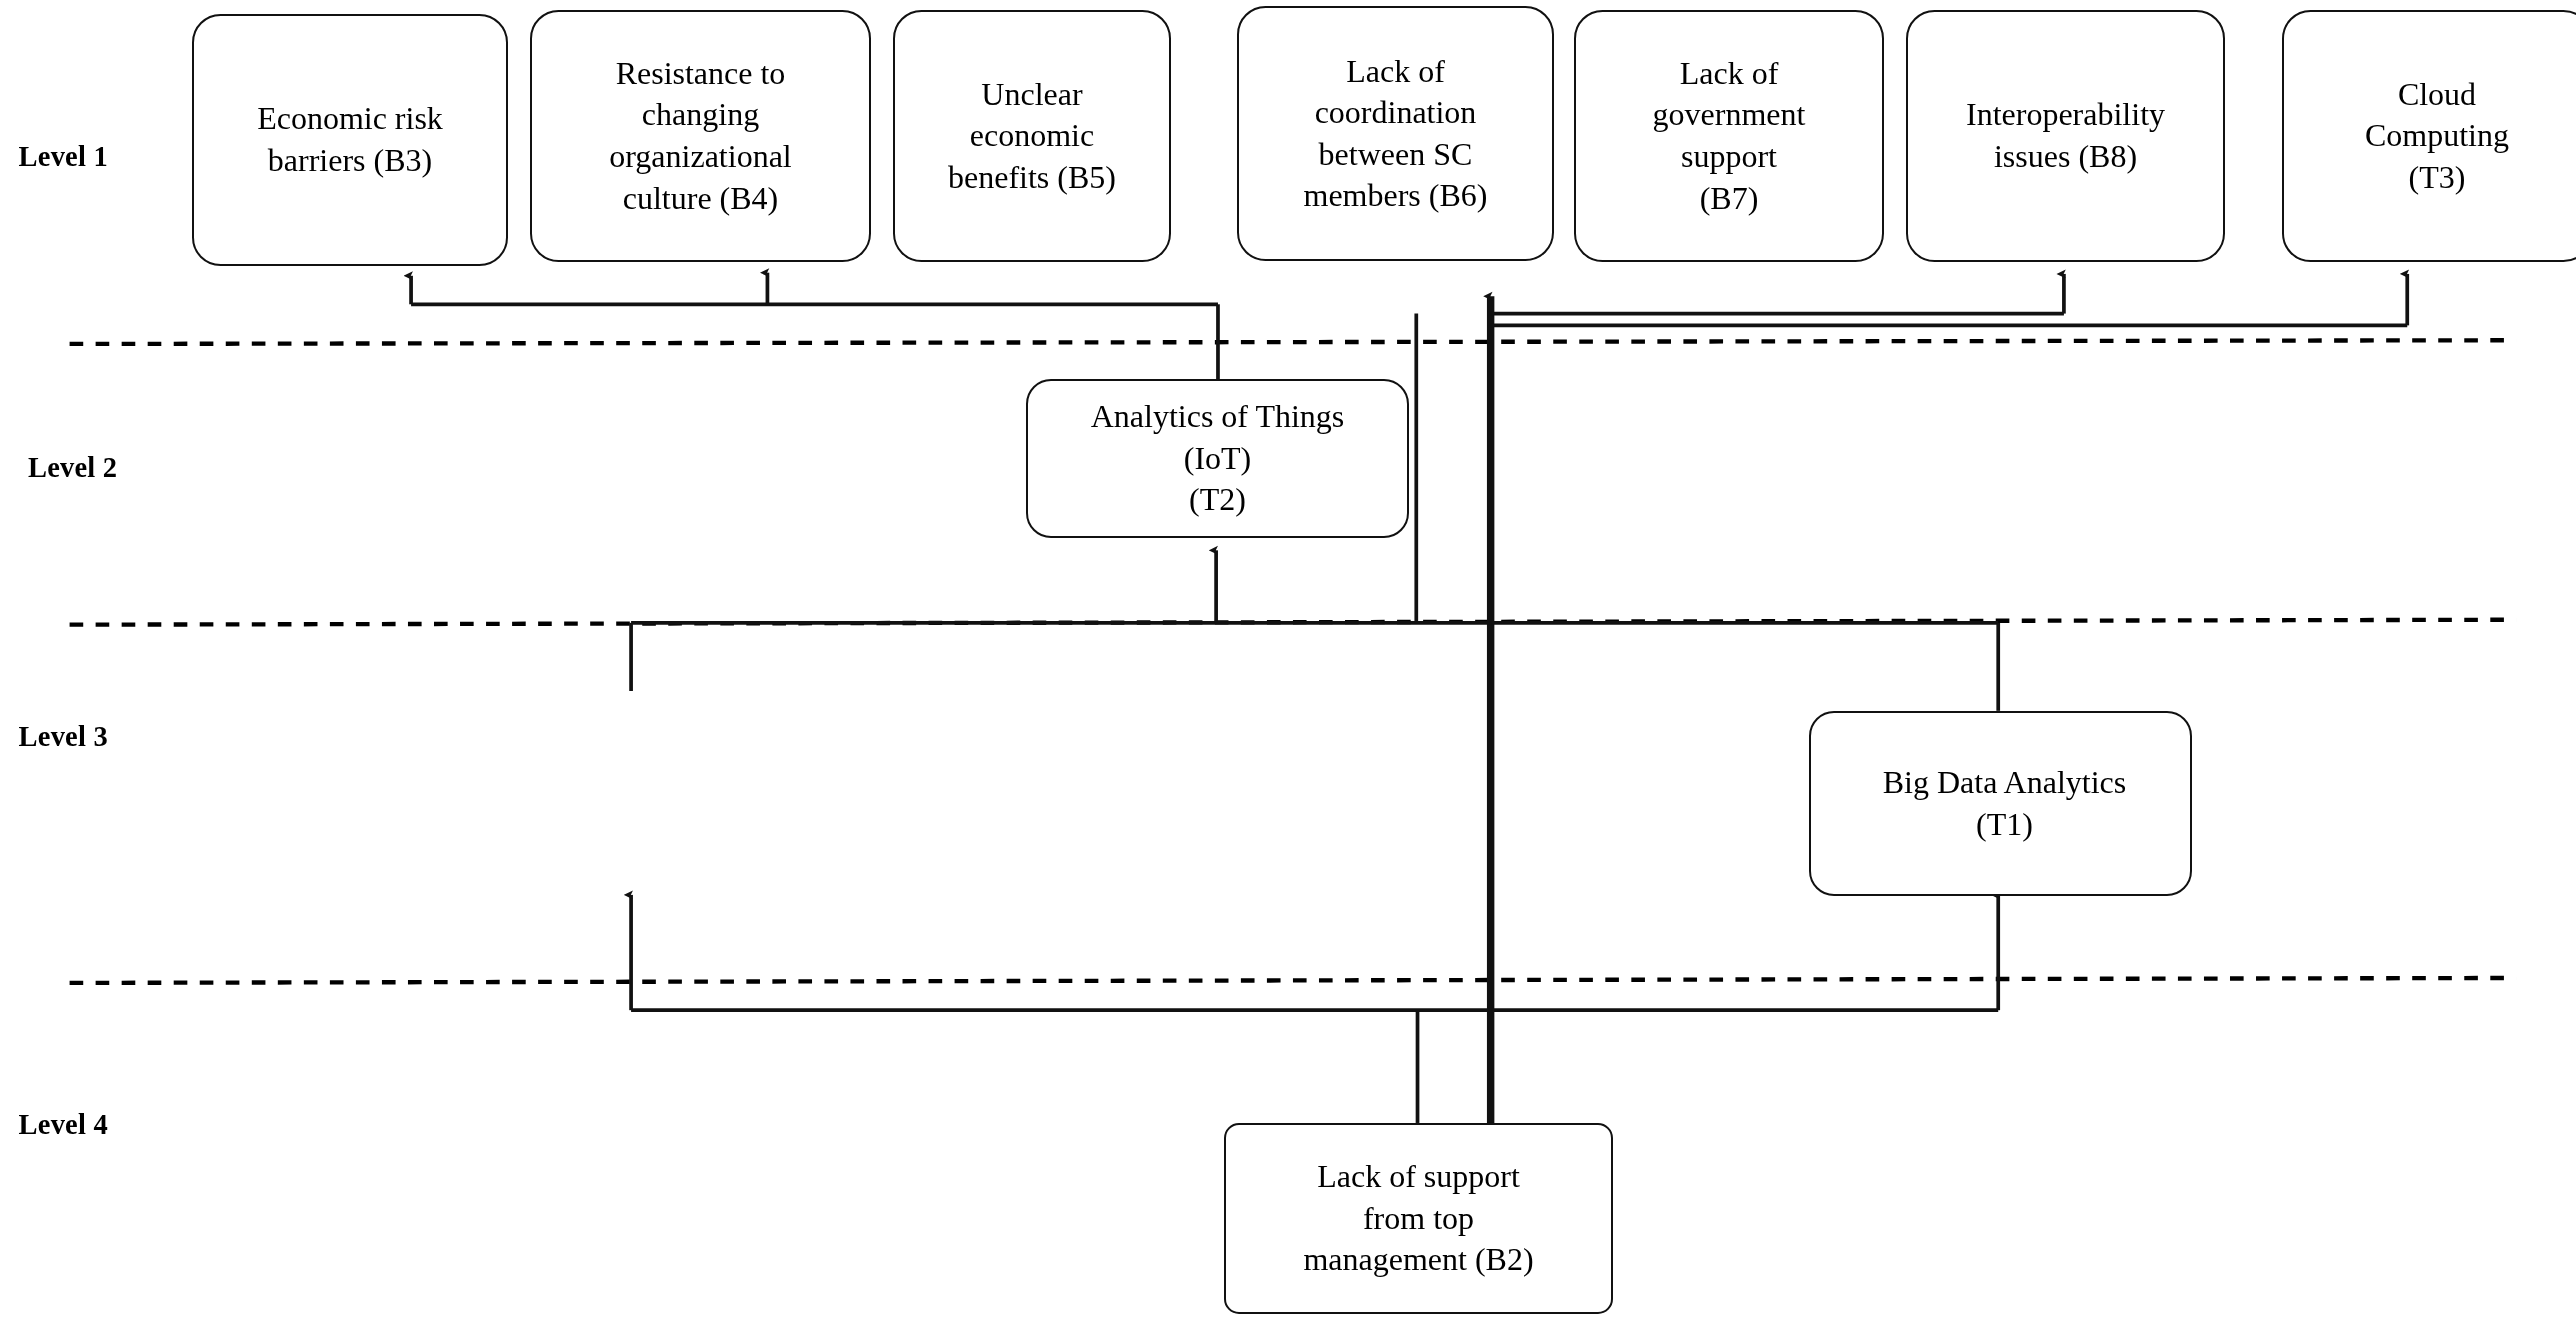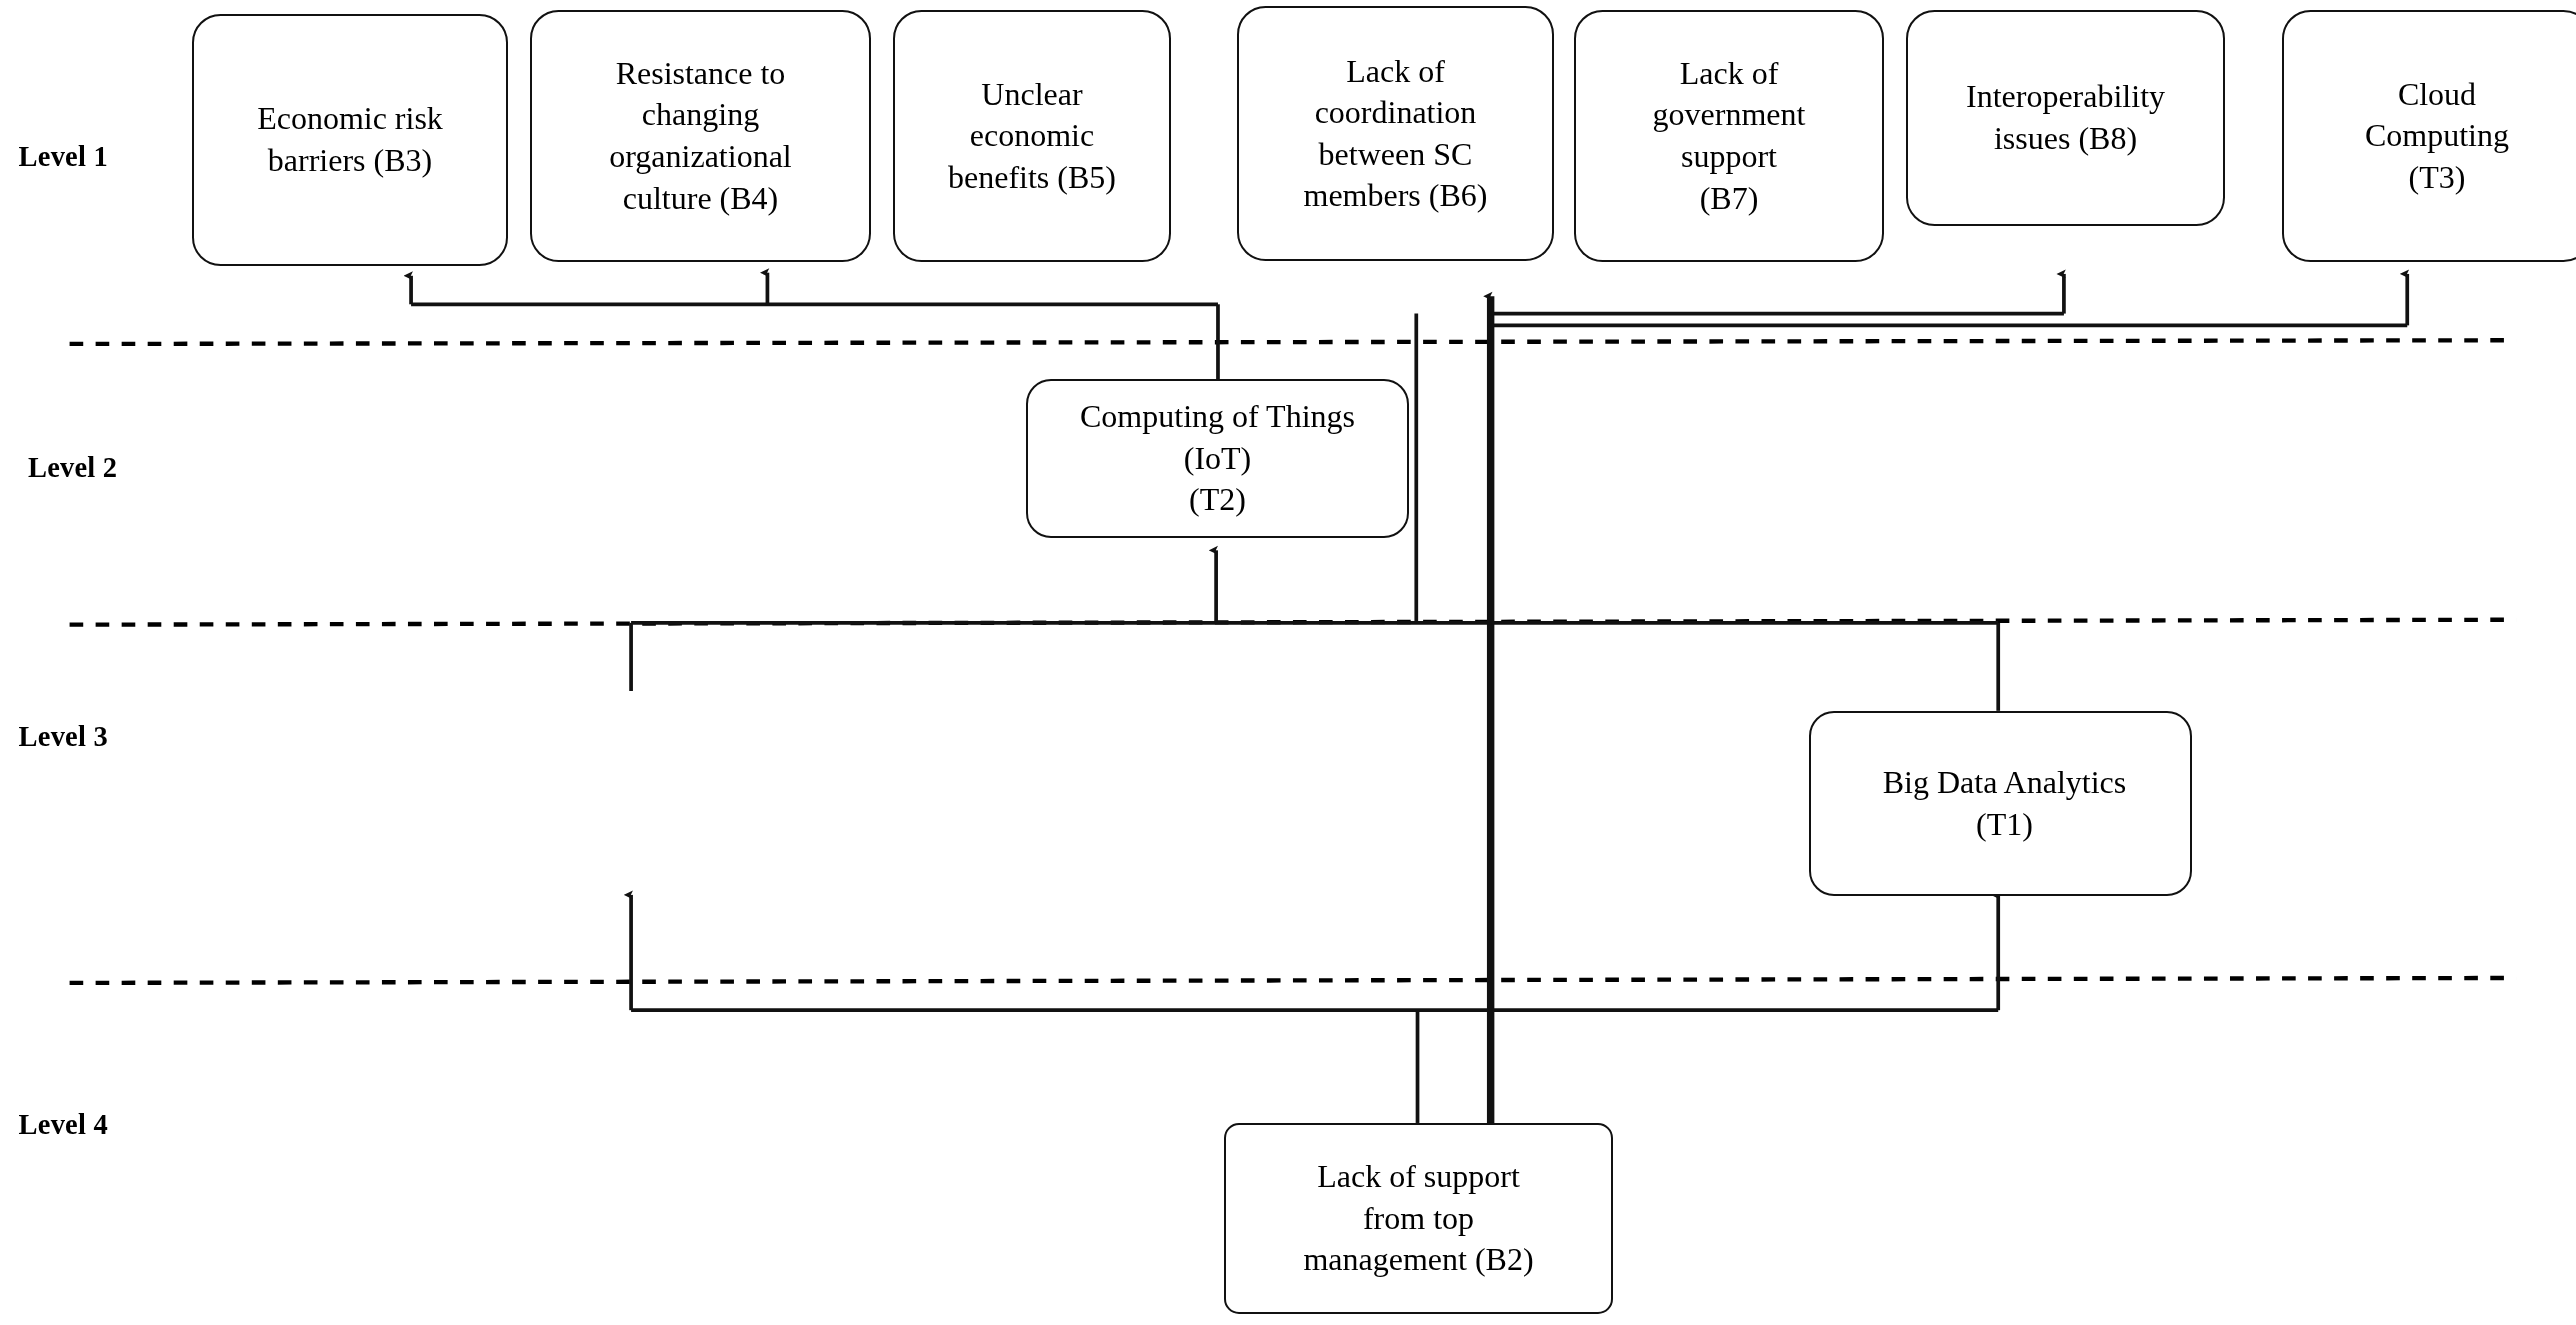--- a/index.html
+++ b/index.html
@@ -143,33 +143,33 @@
 members (B6)</span>
   </div>
 
   <div class="node" style="left:1574px;top:10px;width:310px;height:252px;font-size:32px;">
     <span class="txt">Lack of
 government
 support
 (B7)</span>
   </div>
 
-  <div class="node" style="left:1906px;top:10px;width:319px;height:216px;font-size:32px;">
+  <div class="node" style="left:1906px;top:10px;width:319px;height:252px;font-size:32px;">
     <span class="txt">Interoperability
 issues (B8)</span>
   </div>
 
   <div class="node" style="left:2254px;top:10px;width:310px;height:252px;font-size:32px;margin-left:28px;">
     <span class="txt">Cloud
 Computing
 (T3)</span>
   </div>
 
   <div class="node" style="left:1026px;top:379px;width:383px;height:159px;font-size:32px;border-radius:25px;">
-    <span class="txt">Computing of Things
+    <span class="txt">Analytics of Things
 (IoT)
 (T2)</span>
   </div>
 
 
   <div class="node" style="left:1809px;top:711px;width:383px;height:185px;font-size:32px;border-radius:25px;padding-left:8px;">
     <span class="txt">Big Data Analytics
 (T1)</span>
   </div>
 

